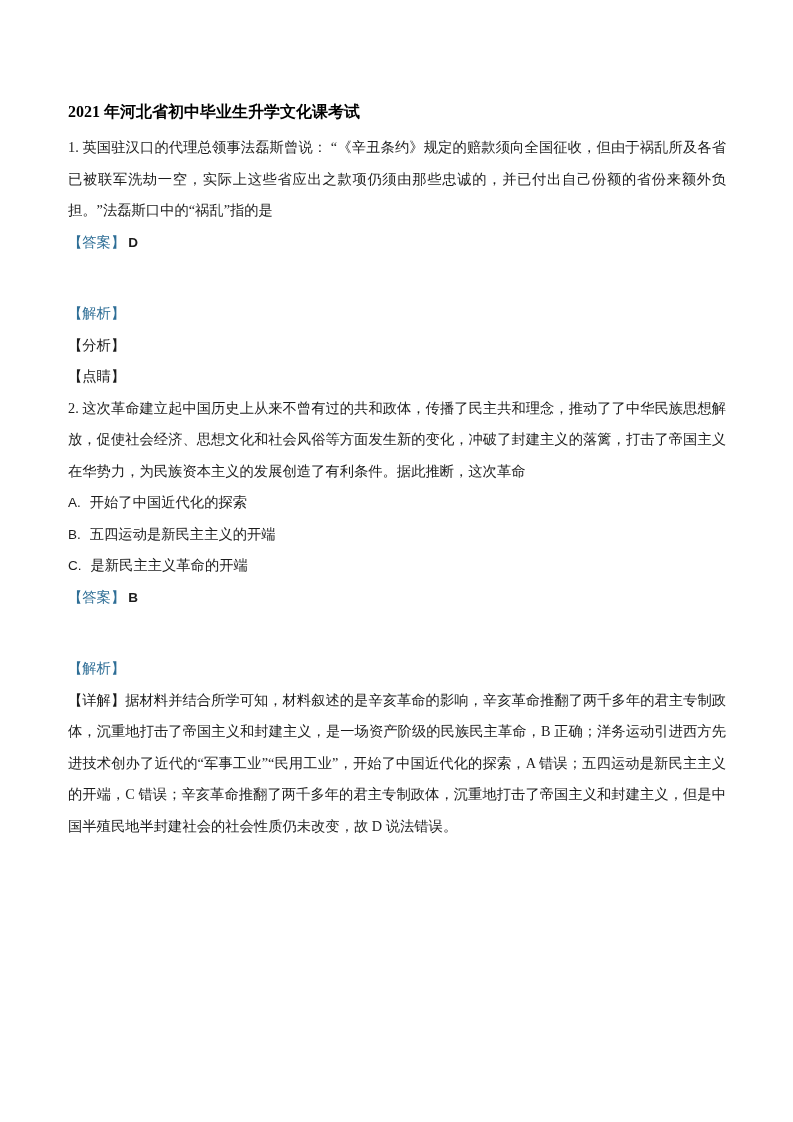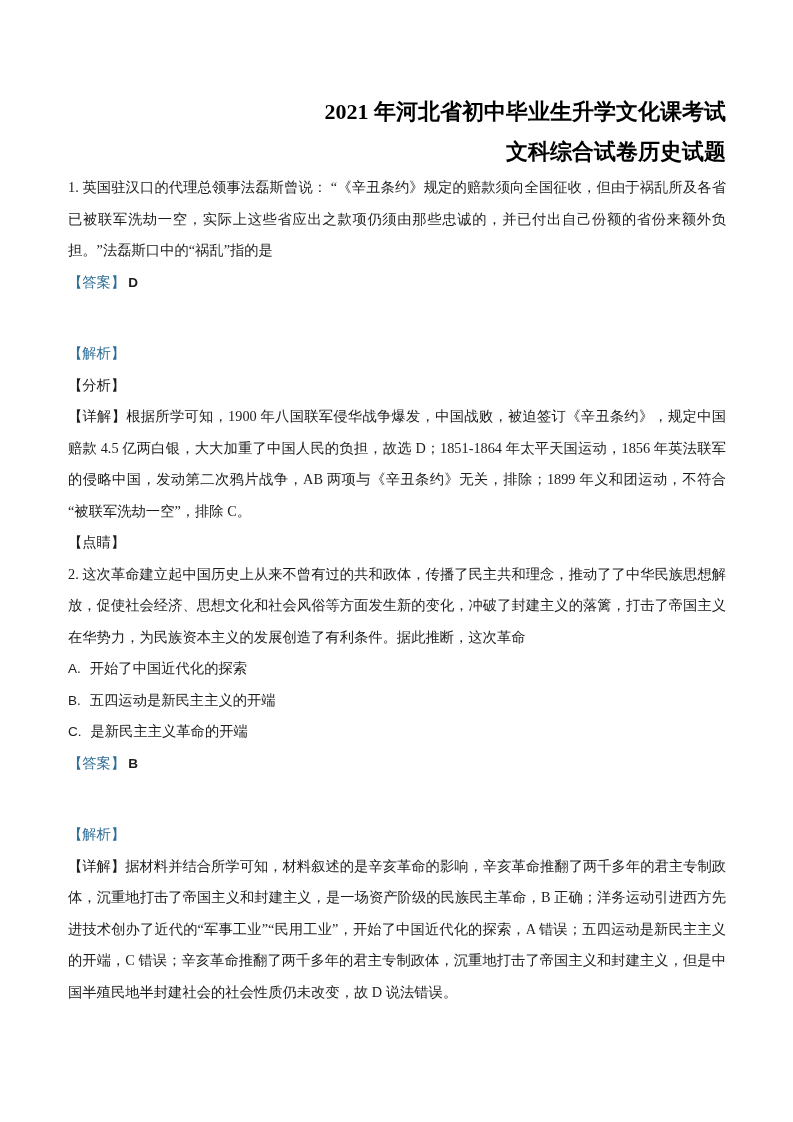--- a/index.html
+++ b/index.html
@@ -11,23 +11,23 @@
     height: 1122px;
     margin: 0 auto;
     background: #ffffff;
     padding: 92px 67px 0 68px;
     font-family: "Liberation Serif", "DejaVu Serif", serif;
     color: var(--ink);
     overflow: hidden;
   }
   .title {
     margin: 0;
-    font-size: 22px;
+    font-size: 16px;
     font-weight: bold;
-    text-align: right;
+    text-align: left;
     line-height: 40px;
     color: #000;
   }
   .para {
     margin: 0;
     font-size: 14.3px;
     line-height: 31.5px;
     text-align: justify;
     text-justify: inter-ideograph;
   }
@@ -54,32 +54,30 @@
     font-weight: bold;
     margin-left: 3px;
   }
 </style>
 </head>
 <body>
 
 <div class="page">
 
   <h1 class="title">2021 年河北省初中毕业生升学文化课考试</h1>
-  <h1 class="title">文科综合试卷历史试题</h1>
 
   <p class="para">1. 英国驻汉口的代理总领事法磊斯曾说： “《辛丑条约》规定的赔款须向全国征收，但由于祸乱所及各省已被联军洗劫一空，实际上这些省应出之款项仍须由那些忠诚的，并已付出自己份额的省份来额外负担。”法磊斯口中的“祸乱”指的是</p>
 
 
   <p class="para">
     <span class="blue">【答案】</span><span class="ans-value">D</span>
   </p>
 
   <p class="para blue">【解析】</p>
   <p class="para">【分析】</p>
-  <p class="para">【详解】根据所学可知，1900 年八国联军侵华战争爆发，中国战败，被迫签订《辛丑条约》，规定中国赔款 4.5 亿两白银，大大加重了中国人民的负担，故选 D；1851-1864 年太平天国运动，1856 年英法联军的侵略中国，发动第二次鸦片战争，AB 两项与《辛丑条约》无关，排除；1899 年义和团运动，不符合“被联军洗劫一空”，排除 C。</p>
   <p class="para">【点睛】</p>
 
   <p class="para">2. 这次革命建立起中国历史上从来不曾有过的共和政体，传播了民主共和理念，推动了了中华民族思想解放，促使社会经济、思想文化和社会风俗等方面发生新的变化，冲破了封建主义的落篱，打击了帝国主义在华势力，为民族资本主义的发展创造了有利条件。据此推断，这次革命</p>
 
   <div class="opts-1col">
     <div class="opt">
       <span class="opt-letter">A.</span><span>开始了中国近代化的探索</span>
     </div>
     <div class="opt">
       <span class="opt-letter">B.</span><span>五四运动是新民主主义的开端</span>

